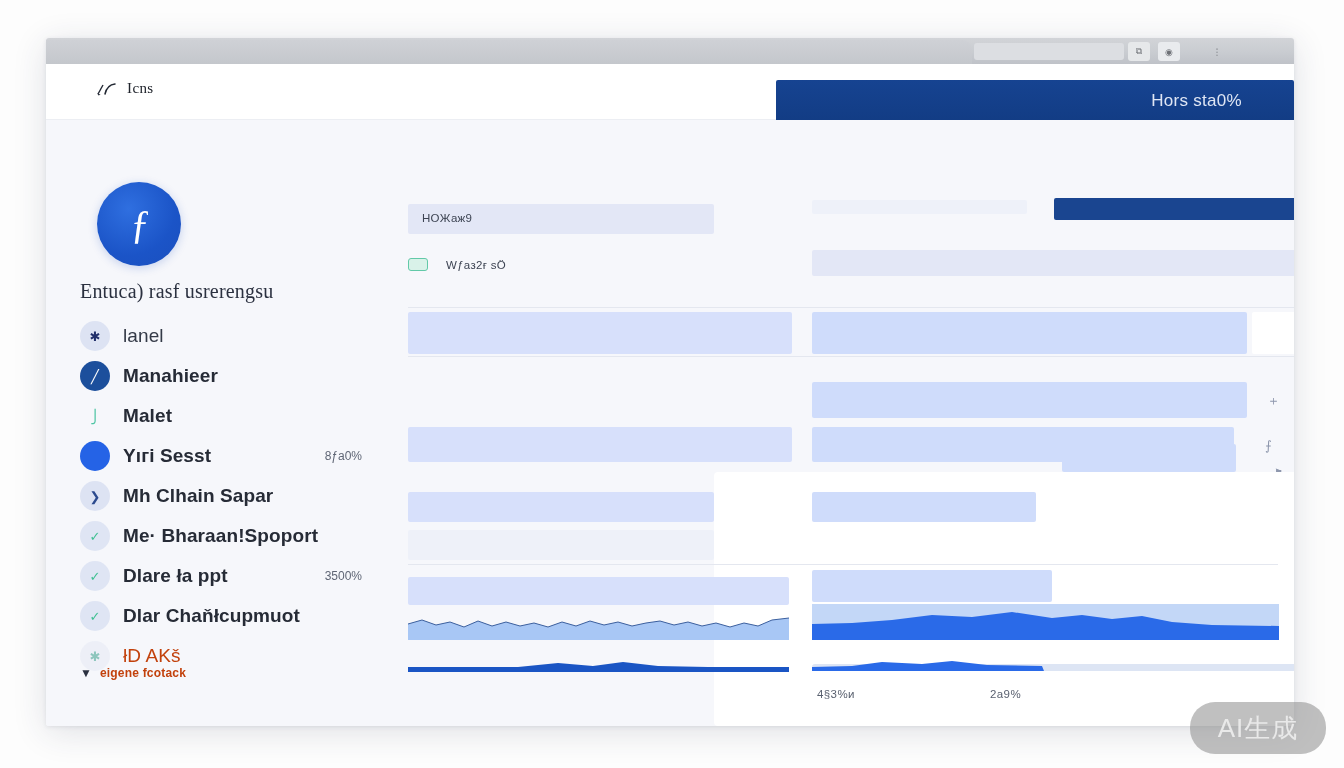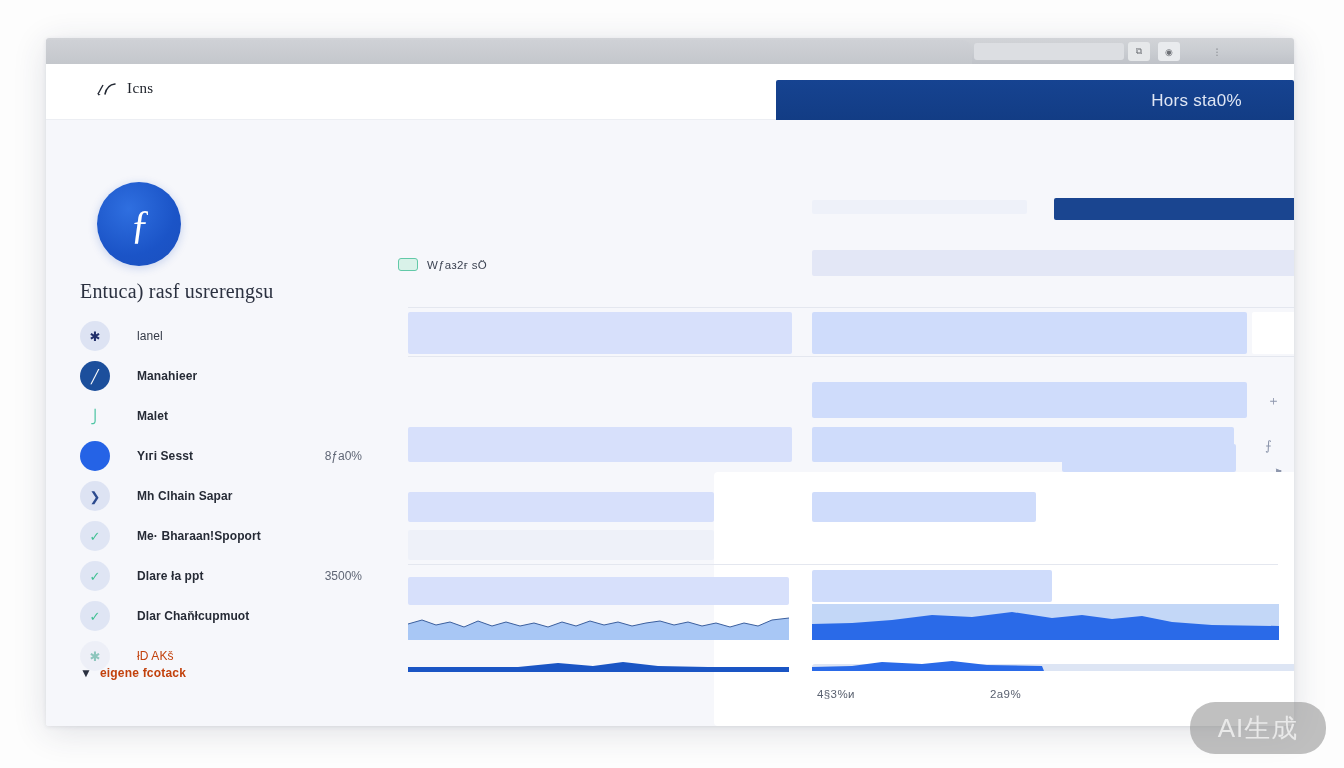--- a/index.html
+++ b/index.html
@@ -120,22 +120,22 @@
   }
   .nav-ic.pale   { background: #dde3f3; color: #22306b; }
   .nav-ic.navy   { background: #1c4f9c; color: #ffffff; }
   .nav-ic.bare   { background: transparent; color: #4ec5a4; }
   .nav-ic.solid  { background: #2563e6; color: #2563e6; }
   .nav-ic.pale2  { background: #dde3f3; color: #2c4a8e; }
   .nav-ic.palegr { background: #dfe5f4; color: #3fc092; }
   .nav-ic.faint  { background: #e6eaf5; color: #3a9f8c; opacity: .55; }
 
   .nav-label {
-    font-size: 12px; color: #262b36; font-weight: 700;
-    letter-spacing: .1px; filter: blur(.45px); white-space: nowrap; margin-left: 14px;
+    font-size: 19px; color: #262b36; font-weight: 700;
+    letter-spacing: .1px; filter: blur(.45px); white-space: nowrap;
   }
   .nav-label.thin { font-weight: 400; color: #343a47; }
   .nav-label.dim  { color: #c2410c; font-weight: 400; }
   .nav-val {
     position: absolute; right: 0; font-size: 12px; color: #5f6675;
     filter: blur(.55px);
   }
 
   .sidebar-foot {
     position: absolute; left: 34px; top: 546px;
@@ -297,22 +297,25 @@
         </div>
 
         <div class="sidebar-foot">
           <span class="foot-ic">▼</span>
           <span class="foot-text">eigene fcotack</span>
         </div>
       </div>
 
       <div class="main">
 
-
-        <div style="position:absolute; left:36px; top:138px; display:flex; align-items:center; gap:9px;">
+        <div class="skel s-lav" style="left:46px;  top:84px;  width:306px; height:30px;">
+          <span class="chip-text" style="left:14px; top:8px;">HOЖаж9</span>
+        </div>
+
+        <div style="position:absolute; left:46px; top:138px; display:flex; align-items:center; gap:18px;">
           <span style="width:20px;height:13px;border-radius:3px;border:1.6px solid #62c9a8;background:#d9f2e9;display:inline-block;"></span>
           <span class="chip-text" style="position:relative; left:0; top:0;">Wƒаз2ғ sÖ</span>
         </div>
 
         <div class="skel s-faint" style="left:450px; top:80px; width:215px; height:14px;"></div>
         <div class="navy-bar" style="left:692px; top:78px; width:260px; height:22px;"></div>
         <div class="skel s-lav" style="left:450px; top:130px; width:500px; height:26px;"></div>
 
         <div class="divider" style="left:46px; top:187px; width:906px;"></div>
 

